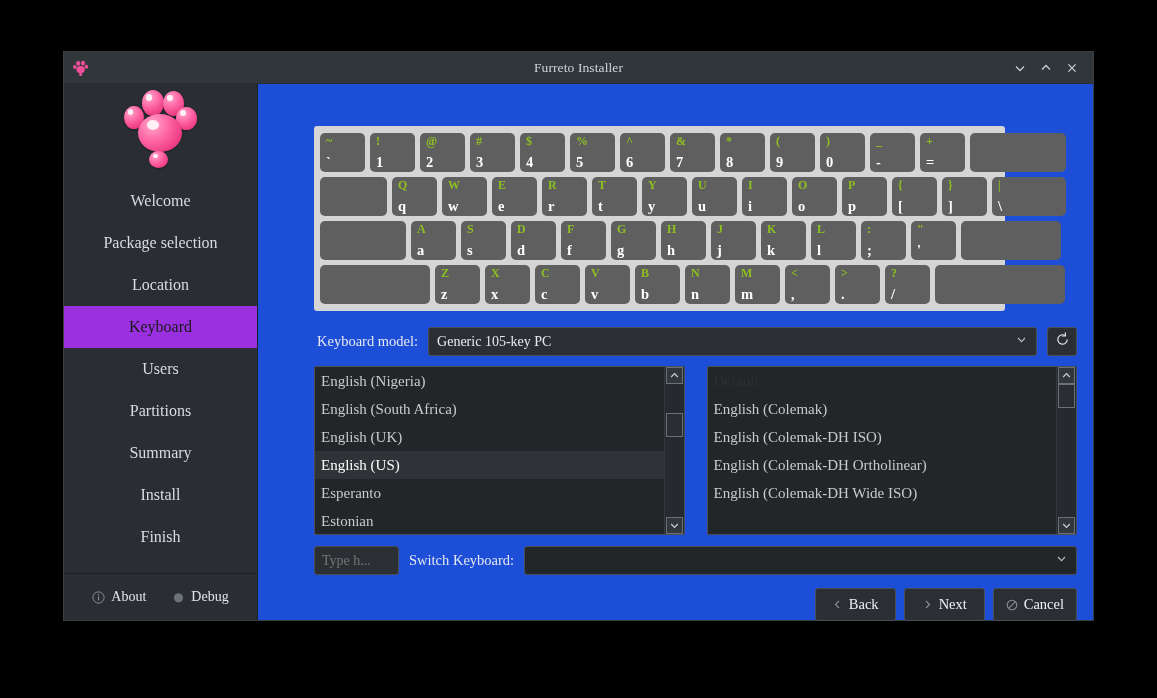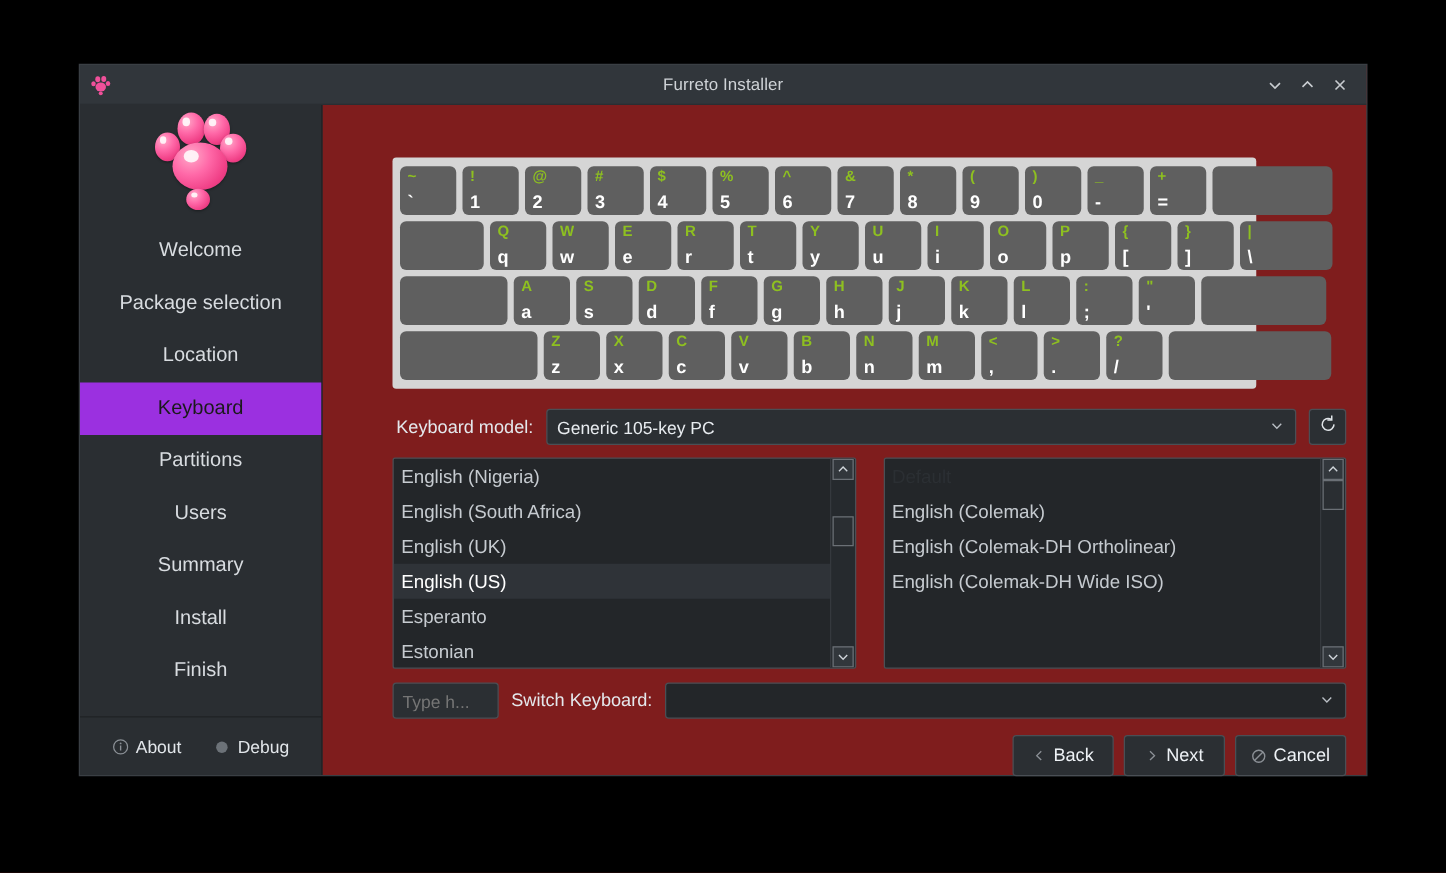--- a/index.html
+++ b/index.html
@@ -1,22 +1,22 @@
 <!DOCTYPE html>
 <html><head>
 <meta charset="utf-8">
 <style>
   html,body{margin:0;padding:0;background:#000;}
   body{width:1157px;height:698px;overflow:hidden;font-family:"Liberation Sans",sans-serif;}
 
   #root{position:relative;width:1157px;height:698px;background:#000;}
 
   
-  #window{position:absolute;left:64px;top:52px;width:1029px;height:568px;background:#7f1d1d;
-          box-shadow:0 0 0 1px #3a3f44;display:flex;flex-direction:column;}
+  #window{position:absolute;left:64px;top:52px;width:1029px;height:568px;background:#1d4ed8;
+          box-shadow:0 0 0 1px #3a3f44;display:flex;flex-direction:column;font-family:Liberation Serif, serif;}
 
   
   #titlebar{height:31px;flex:0 0 31px;background:#31363b;display:flex;align-items:center;
             position:relative;border-bottom:1px solid #2a2e32;}
   #tb-logo{width:18px;height:18px;margin-left:8px;flex:0 0 18px;position:relative;}
   #tb-title{position:absolute;left:0;right:0;text-align:center;font-size:13.5px;color:#cfd3d7;
             letter-spacing:.1px;pointer-events:none;}
   .tb-btns{margin-left:auto;display:flex;align-items:center;gap:2px;padding-right:9px;z-index:2;}
   .tb-btn{width:24px;height:24px;display:flex;align-items:center;justify-content:center;
           color:#c8ccd0;border-radius:2px;}
@@ -163,24 +163,24 @@
           <div class="nav-item">
               <span>Package selection</span>
             </div>
           <div class="nav-item">
               <span>Location</span>
             </div>
           <div class="nav-item active" style="background: rgb(155, 48, 224);">
               <span>Keyboard</span>
             </div>
           <div class="nav-item">
+              <span>Users</span>
+            </div>
+          <div class="nav-item">
               <span>Partitions</span>
-            </div>
-          <div class="nav-item">
-              <span>Users</span>
             </div>
           <div class="nav-item">
               <span>Summary</span>
             </div>
           <div class="nav-item">
               <span>Install</span>
             </div>
           <div class="nav-item">
               <span>Finish</span>
             </div>
@@ -462,20 +462,21 @@
                       <path d="M2.2 4 L5.5 7.4 L8.8 4" fill="none" stroke="currentColor" stroke-width="1.1"></path>
                     </svg>
                 </div>
               </div>
             </div>
 
             <div class="listbox">
               <div class="list-inner" id="variant-items">
                   <div class="list-item dim">Default</div>
                   <div class="list-item">English (Colemak)</div>
+                  <div class="list-item">English (Colemak-DH ISO)</div>
                   <div class="list-item">English (Colemak-DH Ortholinear)</div>
                   <div class="list-item">English (Colemak-DH Wide ISO)</div>
                 </div>
               <div class="sbar">
                 <div class="sb-arrow">
                   <svg width="11" height="11" viewBox="0 0 11 11">
                       <path d="M2.2 7 L5.5 3.6 L8.8 7" fill="none" stroke="currentColor" stroke-width="1.1"></path>
                     </svg>
                 </div>
                 <div class="sb-track">

